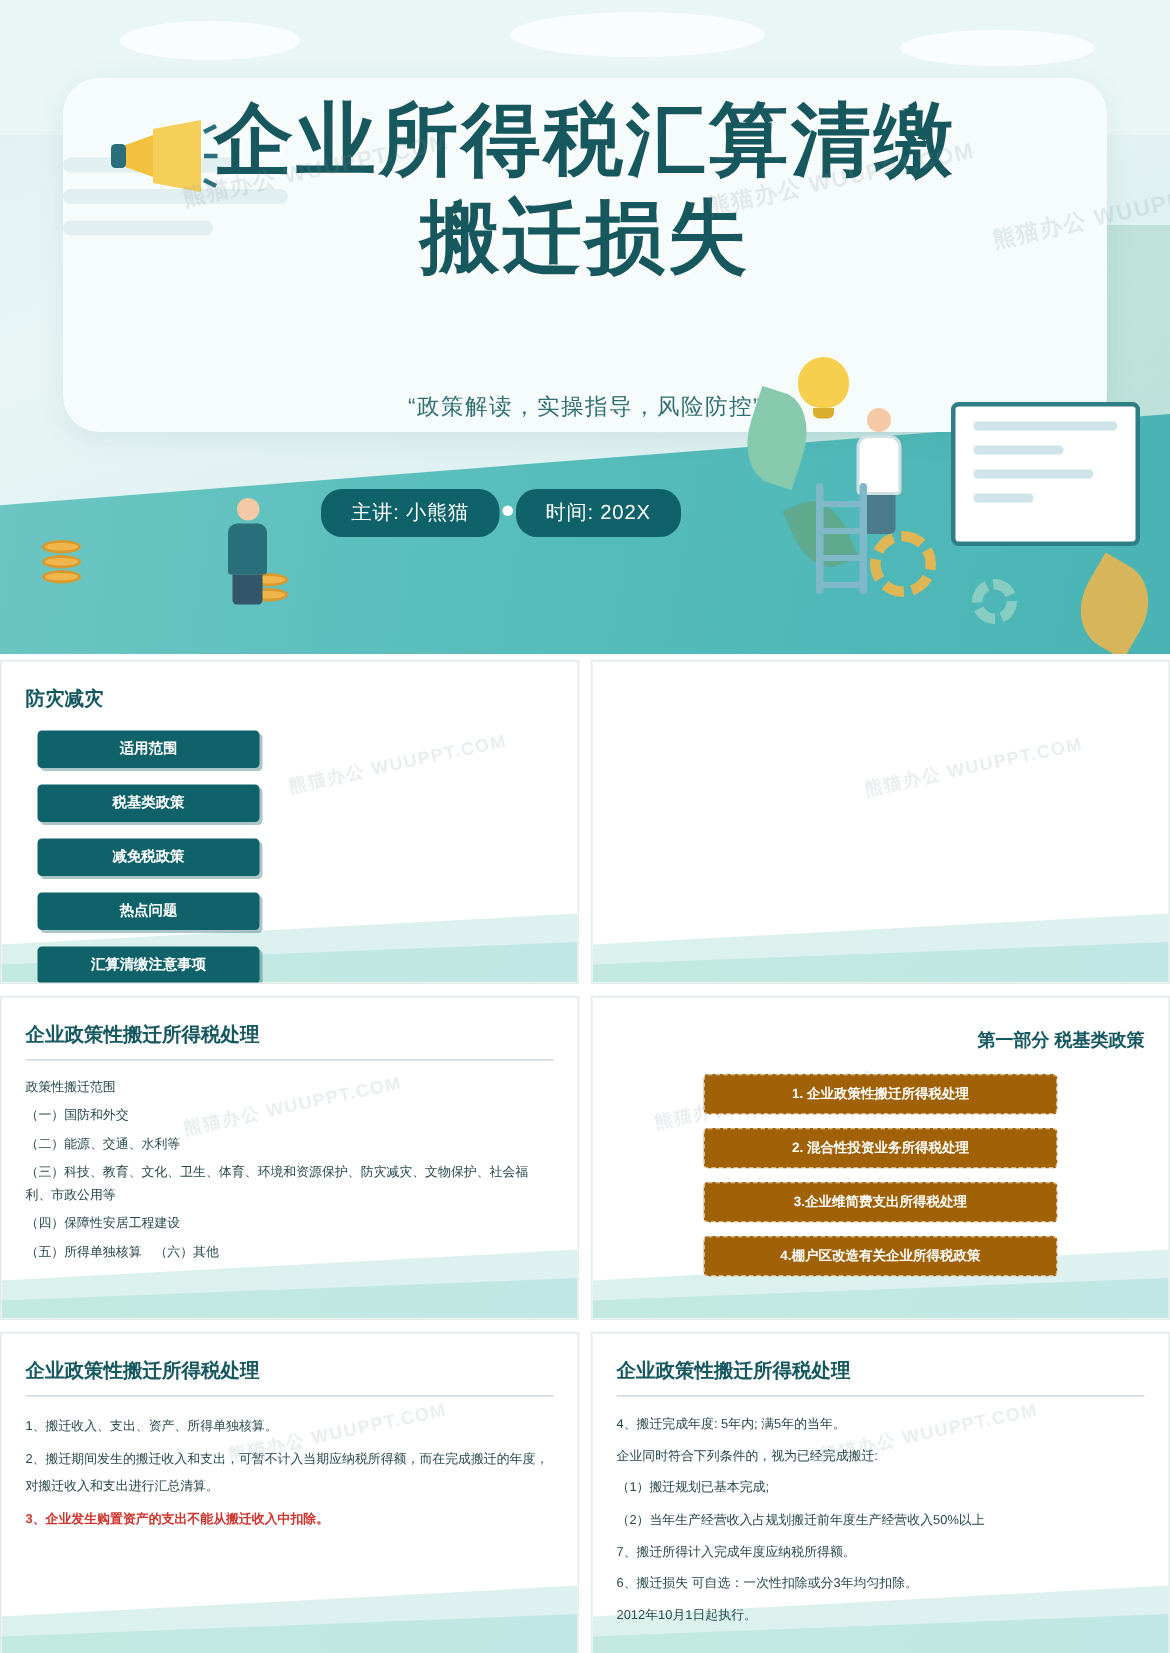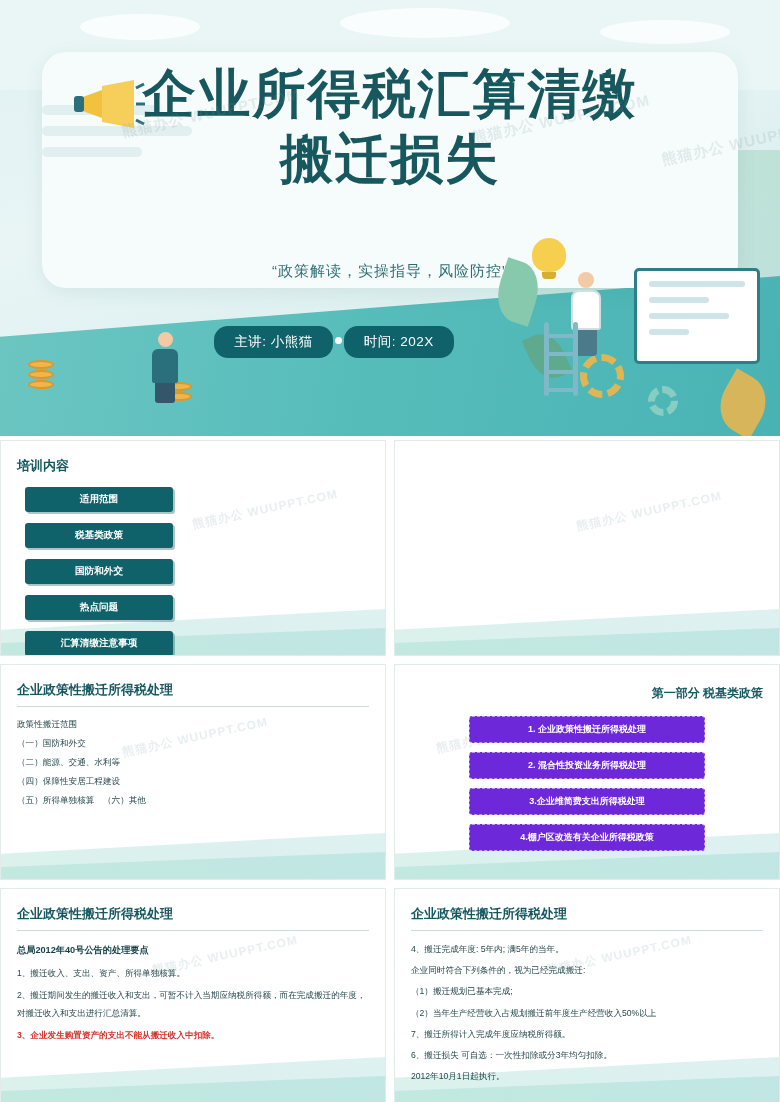--- a/index.html
+++ b/index.html
@@ -211,21 +211,21 @@
   }
   
   .part-head {
     position: relative; z-index: 2;
     text-align: right; font-size: 12px; font-weight: bold; color: #15585f;
     margin: 6px 0 14px 0;
   }
   .chip {
     position: relative; z-index: 2;
     width: 236px; margin: 0 auto 9px auto;
-    background: #6d28d9; color: #ffffff;
+    background: #a16207; color: #ffffff;
     font-size: 9px; font-weight: bold;
     padding: 6px 0; border-radius: 3px;
     border: 1px dashed rgba(255,255,255,.55);
     text-align: center;
   }
 </style>
 </head>
 <body>
 
 <div class="page">
@@ -311,25 +311,25 @@
     <div class="wm" style="left:120px;top:104px;transform:rotate(-12deg);">熊猫办公 WUUPPT.COM</div>
     <div class="wm" style="left:470px;top:110px;transform:rotate(-12deg);">熊猫办公 WUUPPT.COM</div>
     <div class="wm" style="left:660px;top:132px;transform:rotate(-12deg);">熊猫办公 WUUPPT.COM</div>
   </div>
 
   <div class="grid">
 
     <div class="slide">
       <div class="slide-bg-wave"></div>
       <div class="slide-bg-wave2"></div>
-      <div class="slide-title">培训内容</div>
+      <div class="slide-title">防灾减灾</div>
       <div class="toc-list">
         <div class="toc-item">适用范围</div>
         <div class="toc-item">税基类政策</div>
-        <div class="toc-item">国防和外交</div>
+        <div class="toc-item">减免税政策</div>
         <div class="toc-item">热点问题</div>
         <div class="toc-item">汇算清缴注意事项</div>
       </div>
       <div class="wm" style="left:190px;top:60px;transform:rotate(-12deg);font-size:12px;">熊猫办公 WUUPPT.COM</div>
     </div>
 
     <div class="slide">
       <div class="slide-bg-wave"></div>
       <div class="slide-bg-wave2"></div>
       <div class="slide-title"></div>
@@ -347,20 +347,21 @@
     </div>
 
     <div class="slide">
       <div class="slide-bg-wave"></div>
       <div class="slide-bg-wave2"></div>
       <div class="slide-title underlined">企业政策性搬迁所得税处理</div>
       <div class="body-txt">
         <p>政策性搬迁范围</p>
         <p>（一）国防和外交</p>
         <p>（二）能源、交通、水利等</p>
+        <p>（三）科技、教育、文化、卫生、体育、环境和资源保护、防灾减灾、文物保护、社会福利、市政公用等</p>
         <p>（四）保障性安居工程建设</p>
         <p>（五）所得单独核算　（六）其他</p>
       </div>
       <div class="wm" style="left:120px;top:64px;transform:rotate(-12deg);font-size:12px;">熊猫办公 WUUPPT.COM</div>
     </div>
 
     <div class="slide">
       <div class="slide-bg-wave"></div>
       <div class="slide-bg-wave2"></div>
       <div class="part-head">第一部分   税基类政策</div>
@@ -369,21 +370,20 @@
       <div class="chip">3.企业维简费支出所得税处理</div>
       <div class="chip">4.棚户区改造有关企业所得税政策</div>
       <div class="wm" style="left:40px;top:60px;transform:rotate(-12deg);font-size:12px;">熊猫办公 WUUPPT.COM</div>
     </div>
 
     <div class="slide">
       <div class="slide-bg-wave"></div>
       <div class="slide-bg-wave2"></div>
       <div class="slide-title underlined">企业政策性搬迁所得税处理</div>
       <div class="body-txt" style="line-height:2.1;">
-        <p class="em">总局2012年40号公告的处理要点</p>
         <p>1、搬迁收入、支出、资产、所得单独核算。</p>
         <p>2、搬迁期间发生的搬迁收入和支出，可暂不计入当期应纳税所得额，而在完成搬迁的年度，对搬迁收入和支出进行汇总清算。</p>
         <p class="red">3、企业发生购置资产的支出不能从搬迁收入中扣除。</p>
       </div>
       <div class="wm" style="left:150px;top:58px;transform:rotate(-12deg);font-size:12px;">熊猫办公 WUUPPT.COM</div>
     </div>
 
     <div class="slide">
       <div class="slide-bg-wave"></div>
       <div class="slide-bg-wave2"></div>

